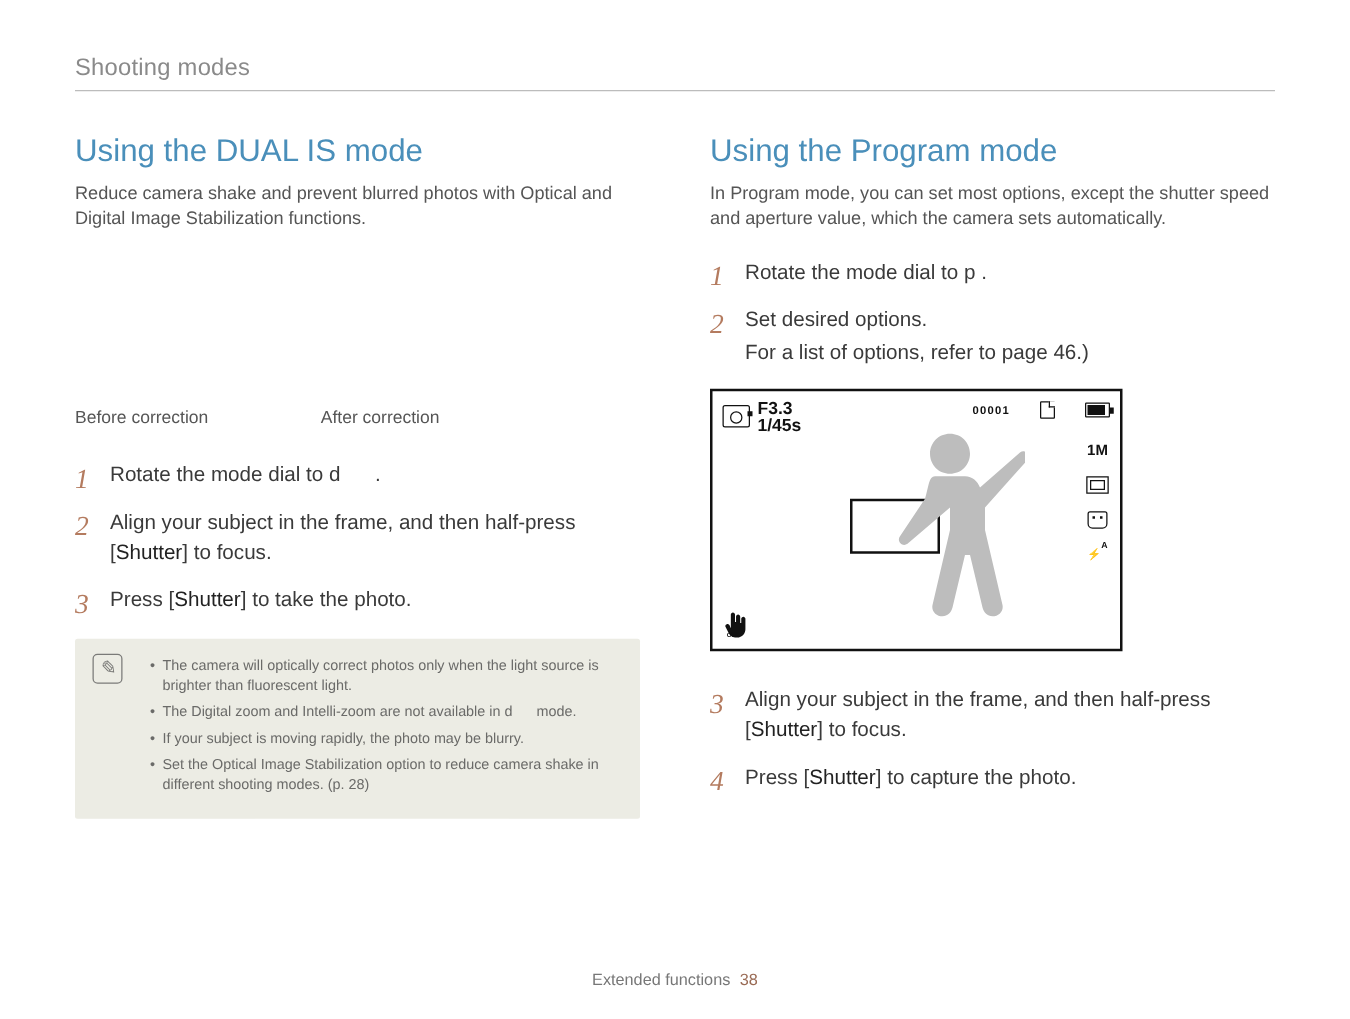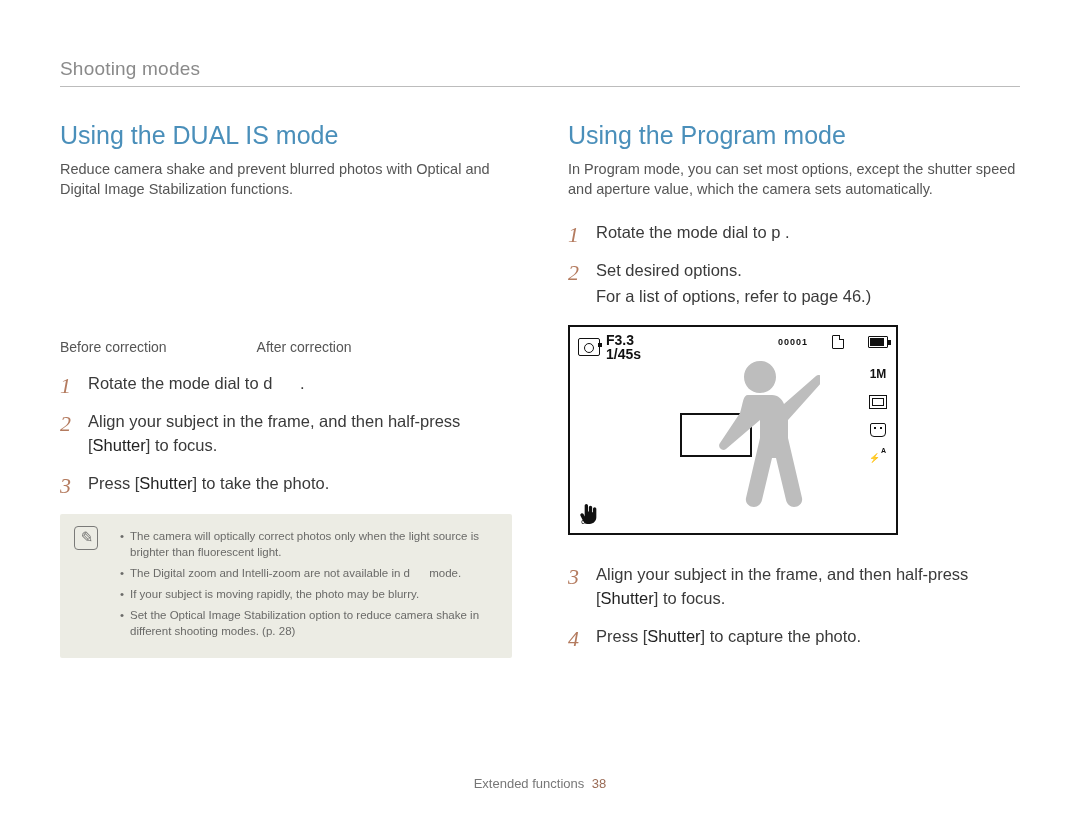--- a/index.html
+++ b/index.html
@@ -4,21 +4,21 @@
 <style>
   * { box-sizing: border-box; margin: 0; padding: 0; }
   html, body { width: 1080px; height: 815px; }
   body {
     font-family: "Helvetica Neue", Arial, sans-serif;
     color: #3a3a3a;
     background: #fff;
     font-weight: 300;
   }
   .page {
-    padding: 58px 60px 30px 60px;
+    padding: 44px 60px 30px 60px;
     position: relative;
     height: 100%;
   }
   .breadcrumb {
     font-size: 19px;
     color: #8a8a8a;
     font-weight: 300;
     letter-spacing: 0.2px;
     border-bottom: 1px solid #bcbcbc;
     padding-bottom: 6px;
@@ -35,21 +35,21 @@
   .intro {
     font-size: 14.5px;
     line-height: 1.35;
     color: #555;
     font-weight: 300;
   }
   .caption-row {
     display: flex;
     gap: 90px;
     margin-top: 140px;
-    margin-bottom: 17px;
+    margin-bottom: 28px;
     font-size: 14px;
     color: #555;
   }
   ol.steps { list-style: none; counter-reset: step; }
   ol.steps > li {
     counter-increment: step;
     position: relative;
     padding-left: 28px;
     font-size: 16.5px;
     line-height: 1.45;

